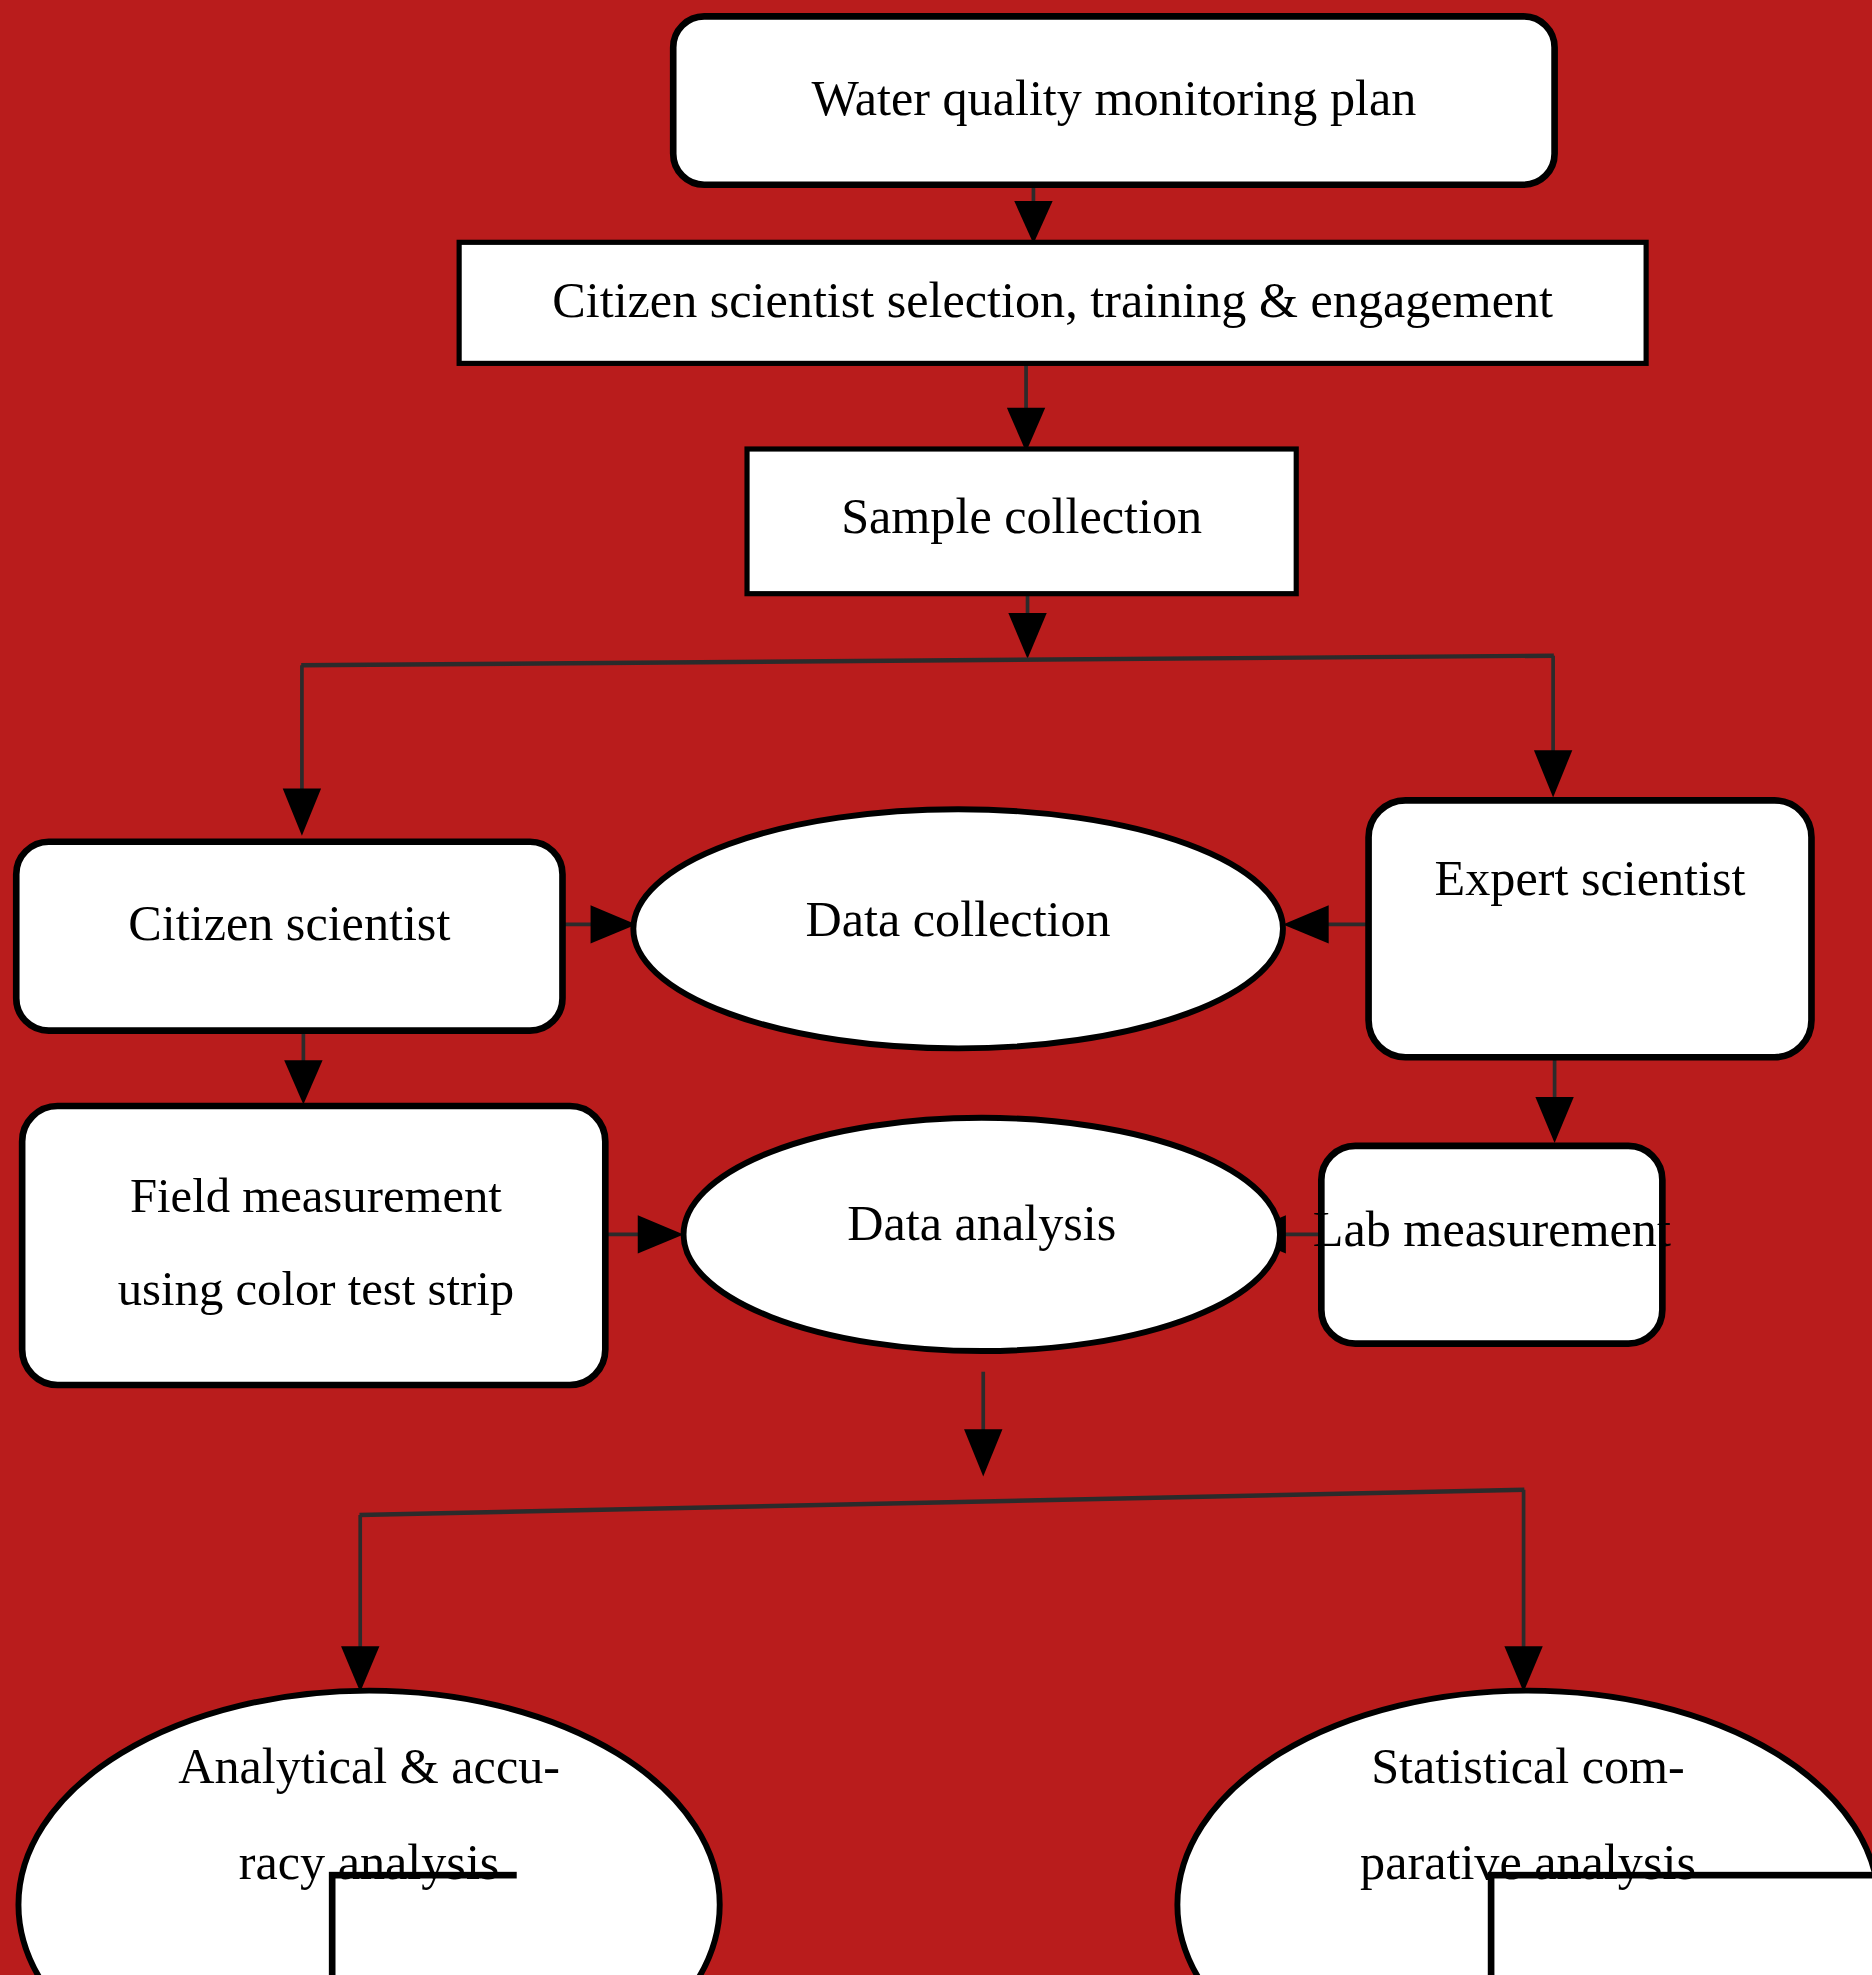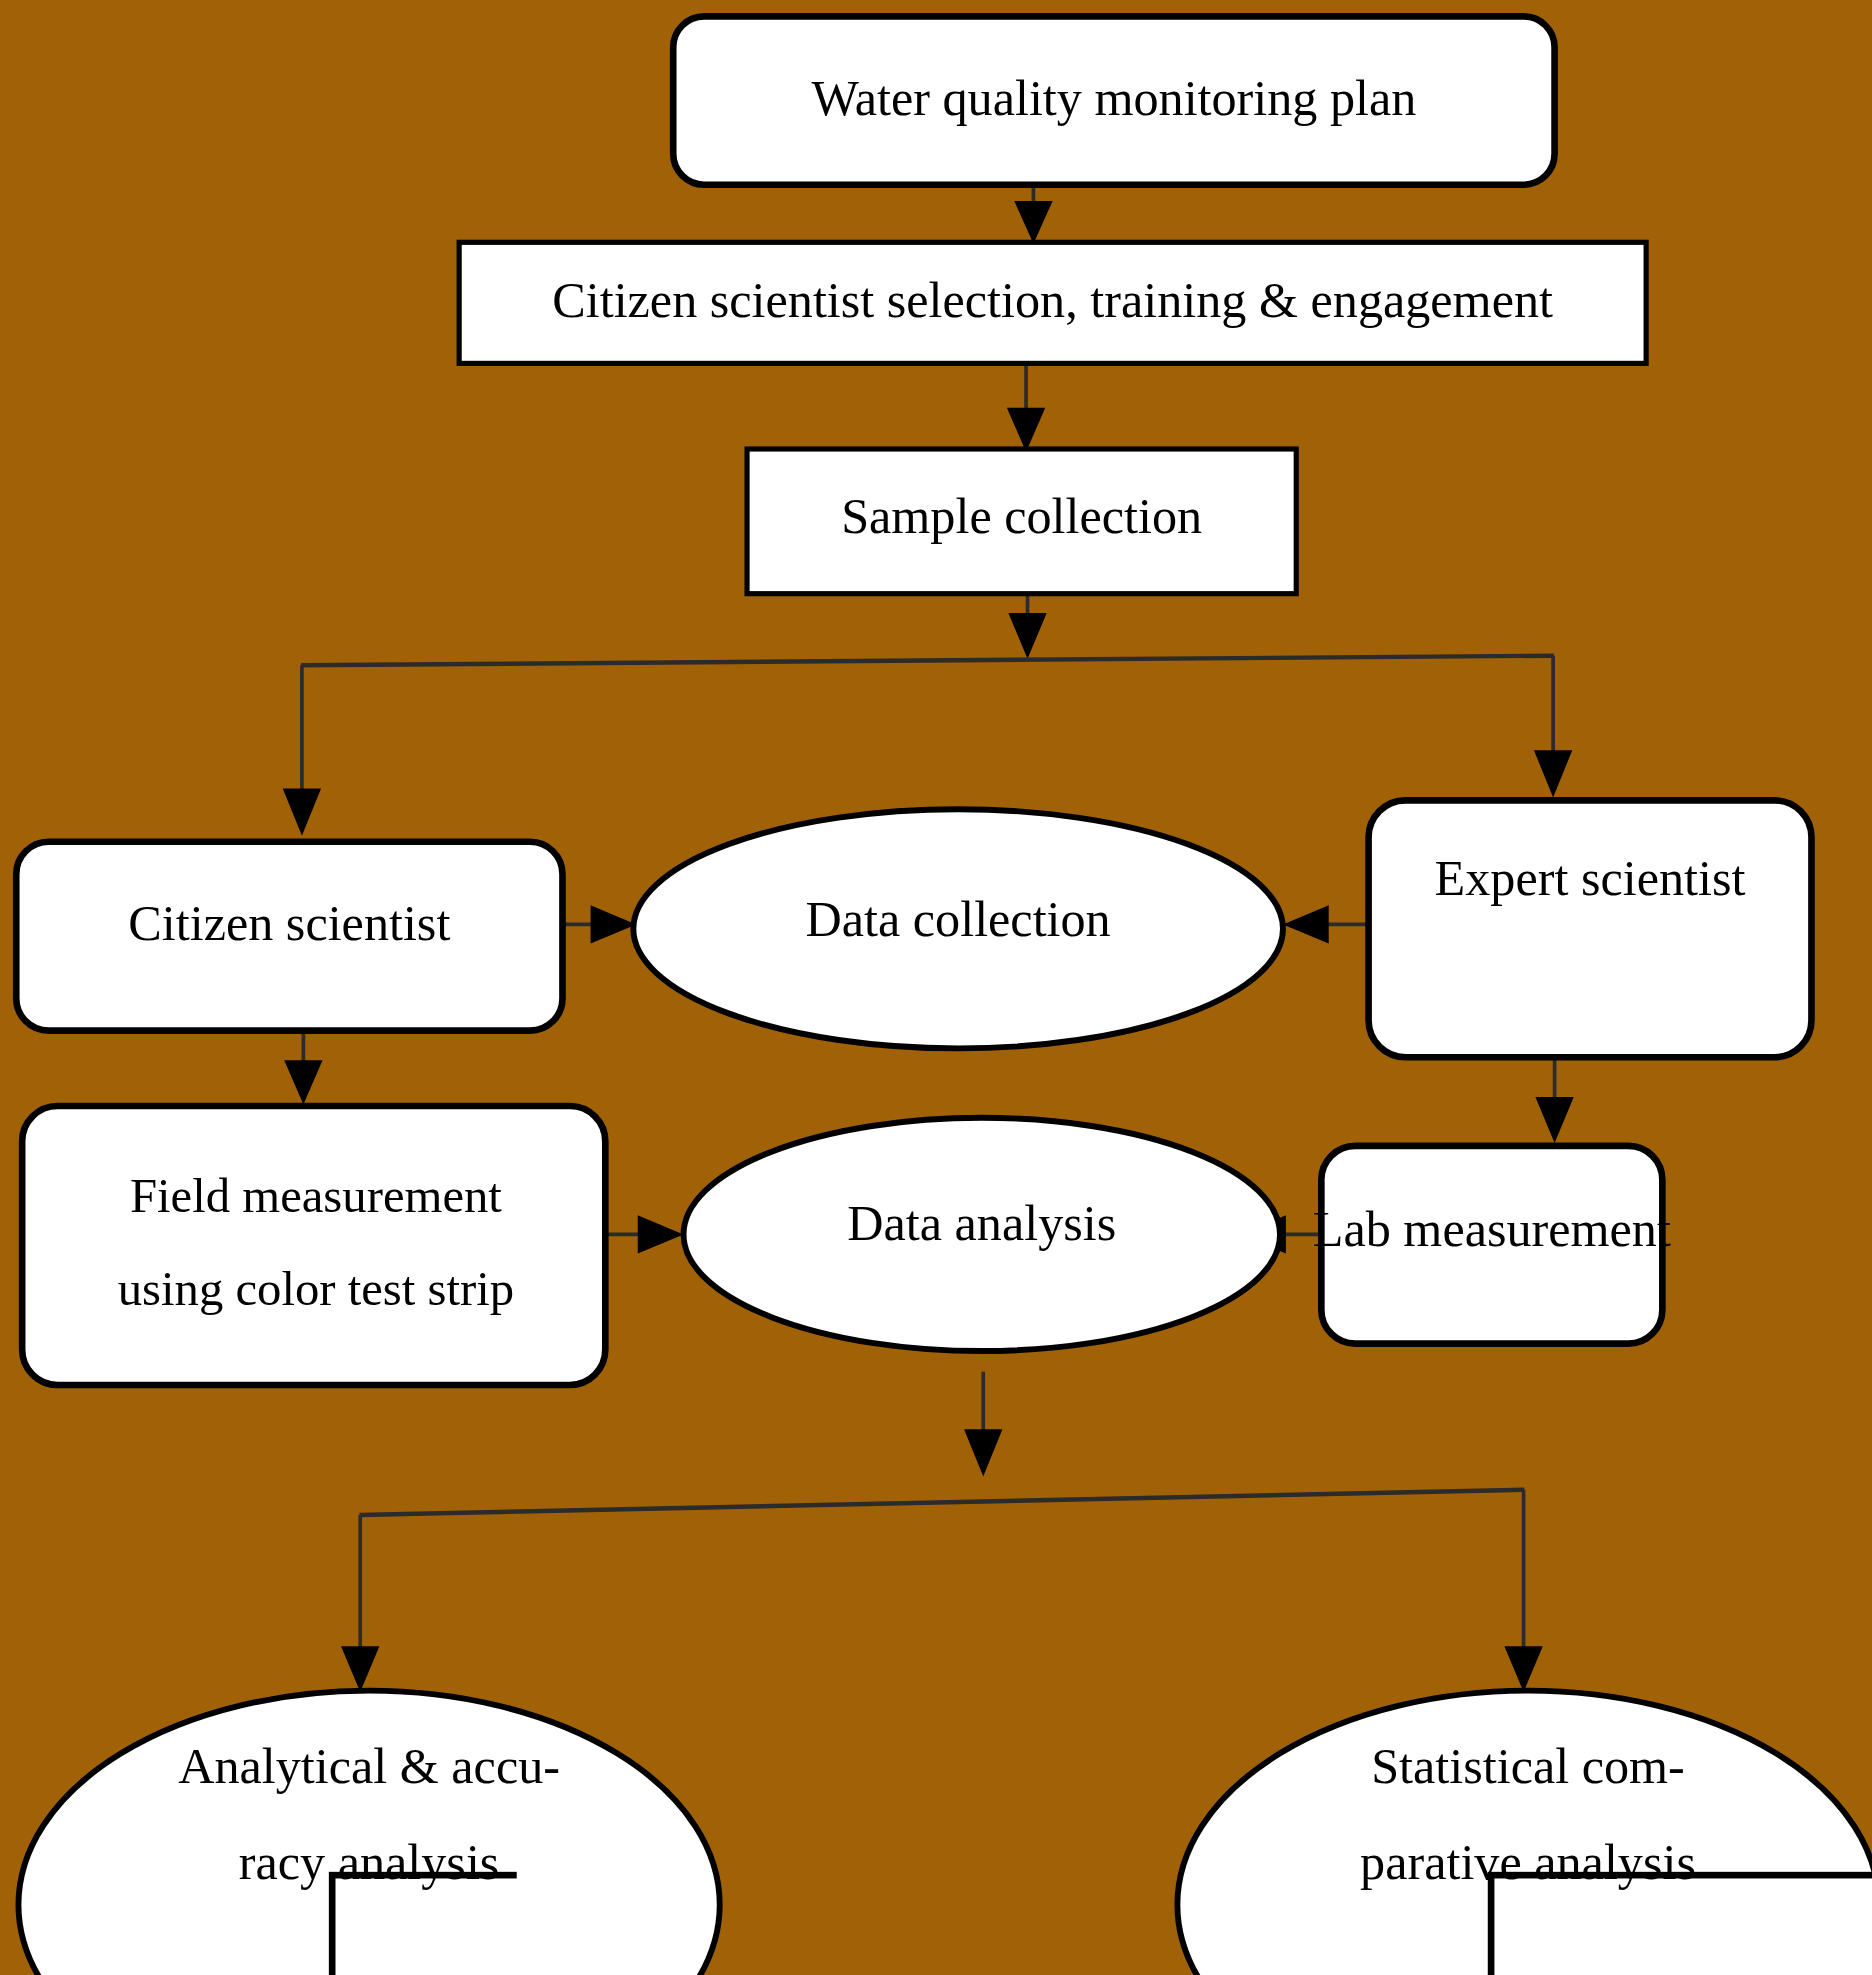--- a/index.html
+++ b/index.html
@@ -7,21 +7,21 @@
     padding: 0;
     background: #ffffff;
   }
   body {
     font-family: "Liberation Serif", "DejaVu Serif", serif;
   }
   #stage {
     position: relative;
     width: 1872px;
     height: 1975px;
-    background: #a16207;
+    background: #b91c1c;
     overflow: hidden;
   }
   svg.flow {
     position: absolute;
     top: 0;
     left: 0;
     width: 1872px;
     height: 1975px;
     display: block;
   }

